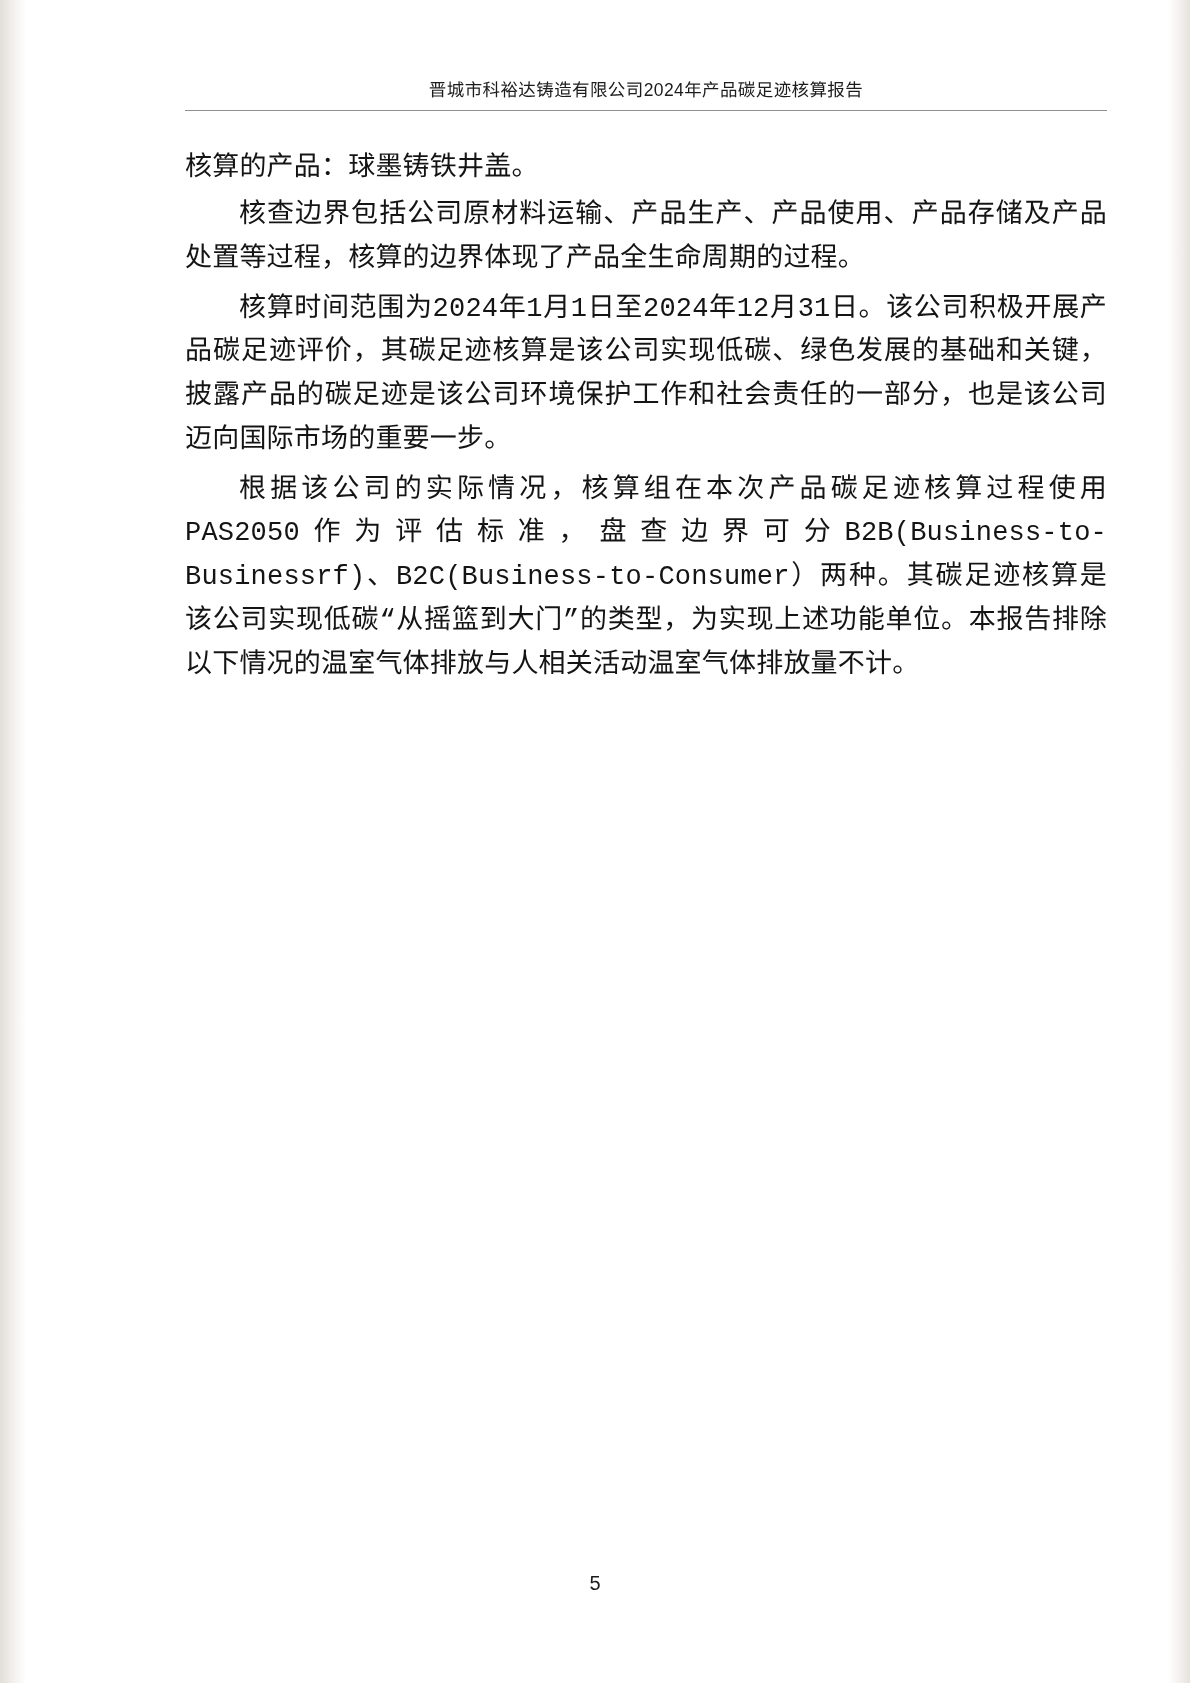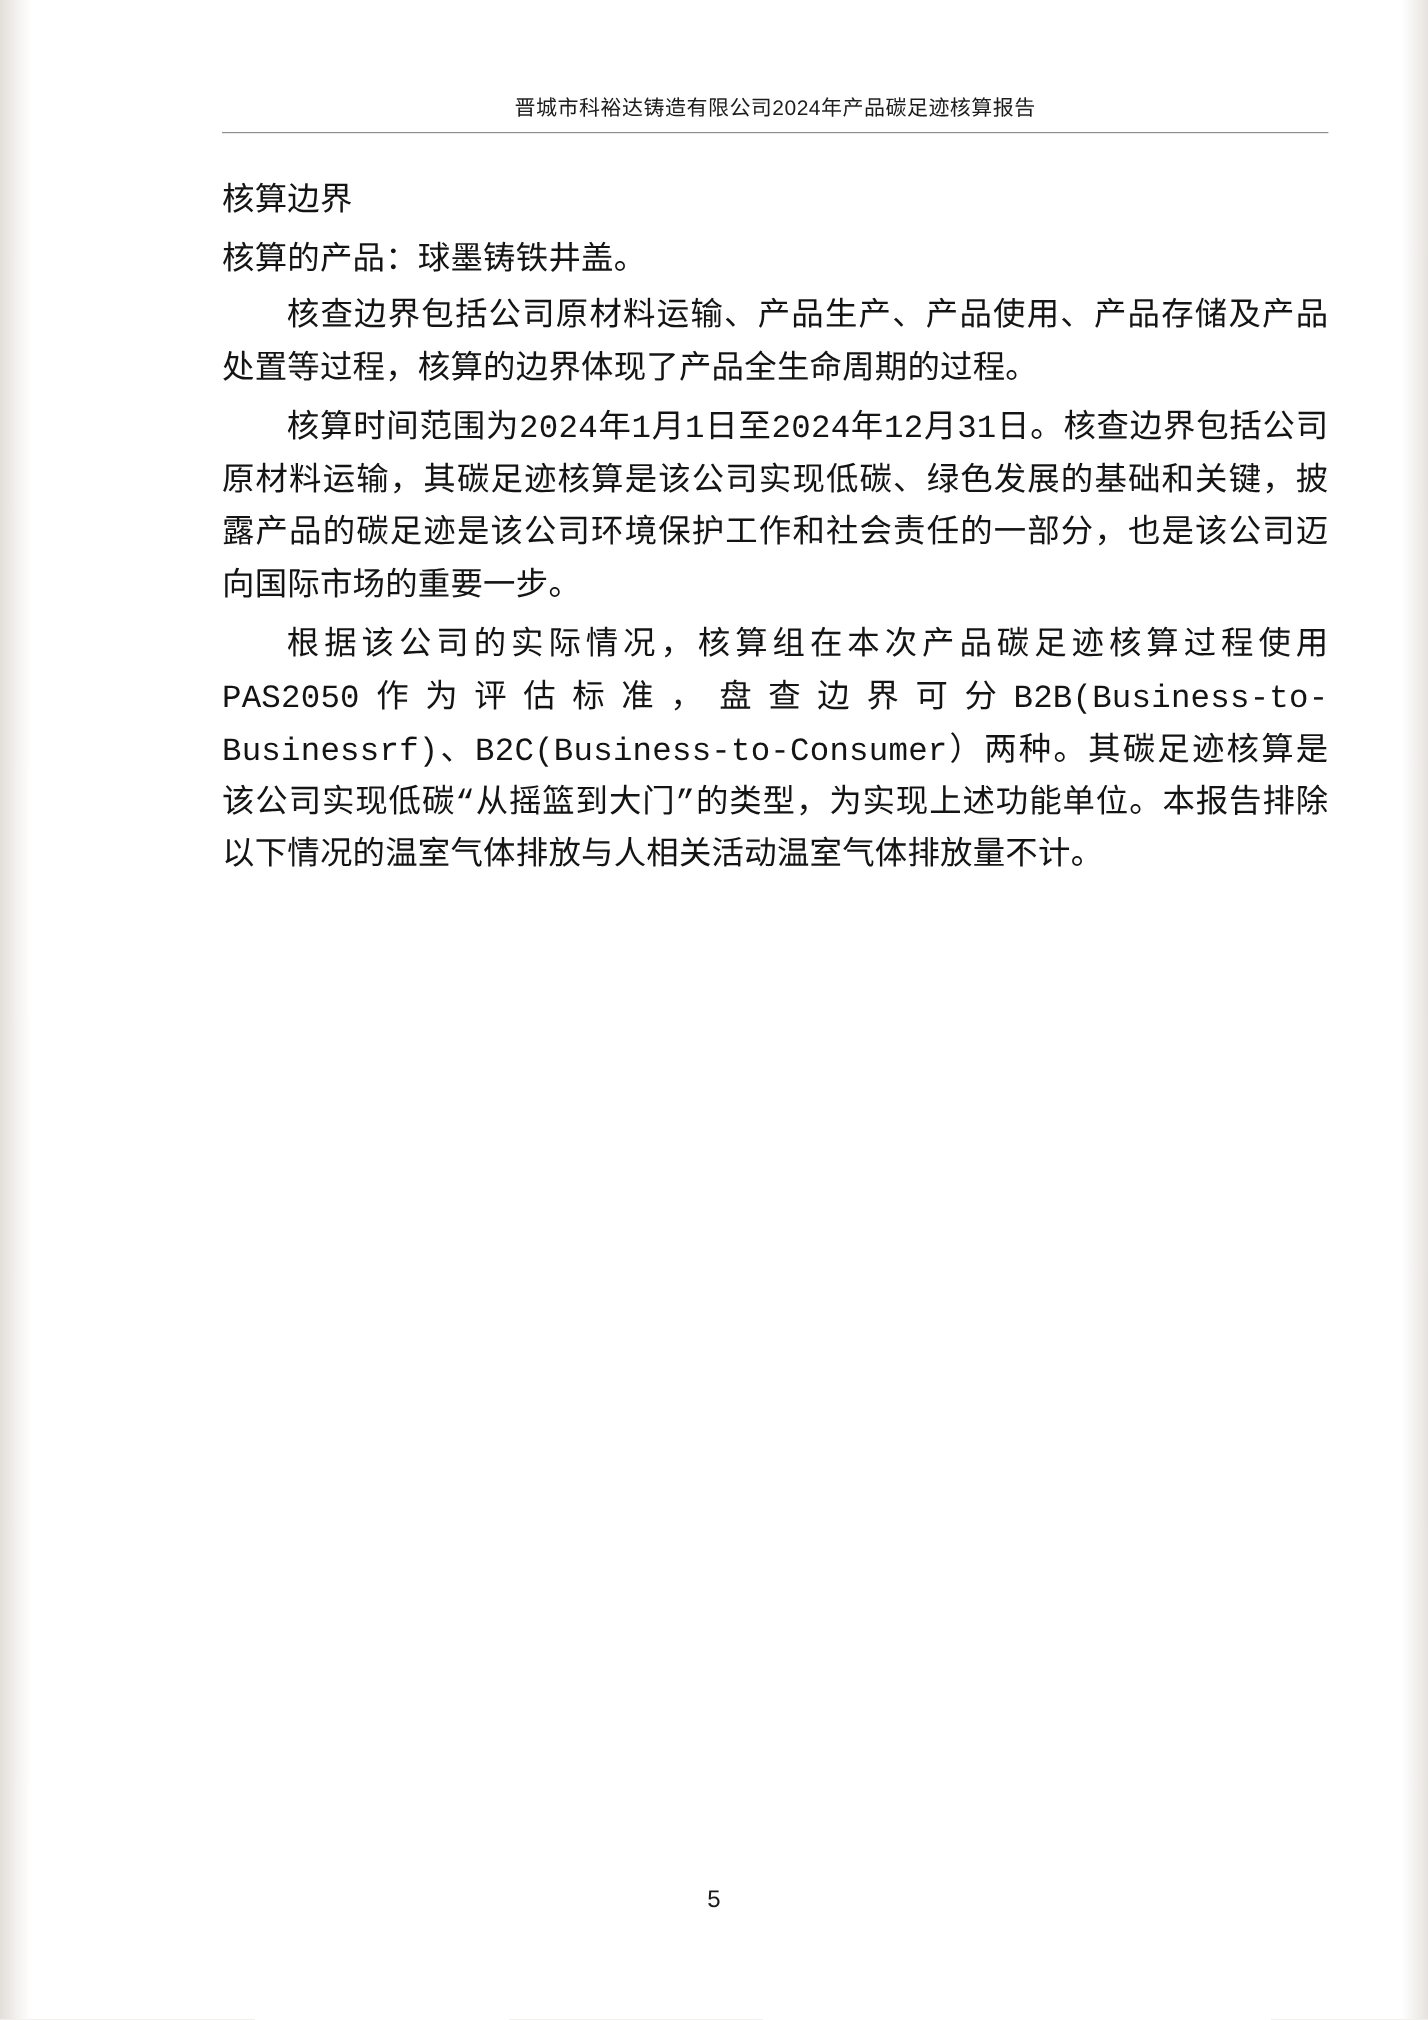--- a/index.html
+++ b/index.html
@@ -92,24 +92,23 @@
 <div class="page">
 
   <div class="content">
 
     <div class="header">
       <div class="header-title">晋城市科裕达铸造有限公司2024年产品碳足迹核算报告</div>
       <div class="header-rule"></div>
     </div>
 
     <div class="body-text">
-      <p class="para">核算边界</p>
       <p class="para">核算的产品：球墨铸铁井盖。</p>
       <p class="para indent">核查边界包括公司原材料运输、产品生产、产品使用、产品存储及产品处置等过程，核算的边界体现了产品全生命周期的过程。</p>
-      <p class="para indent">核算时间范围为2024年1月1日至2024年12月31日。核查边界包括公司原材料运输，其碳足迹核算是该公司实现低碳、绿色发展的基础和关键，披露产品的碳足迹是该公司环境保护工作和社会责任的一部分，也是该公司迈向国际市场的重要一步。</p>
+      <p class="para indent">核算时间范围为2024年1月1日至2024年12月31日。该公司积极开展产品碳足迹评价，其碳足迹核算是该公司实现低碳、绿色发展的基础和关键，披露产品的碳足迹是该公司环境保护工作和社会责任的一部分，也是该公司迈向国际市场的重要一步。</p>
       <p class="para indent">根据该公司的实际情况，核算组在本次产品碳足迹核算过程使用PAS2050作为评估标准，盘查边界可分B2B(Business-to-Businessrf)、B2C(Business-to-Consumer）两种。其碳足迹核算是该公司实现低碳“从摇篮到大门”的类型，为实现上述功能单位。本报告排除以下情况的温室气体排放与人相关活动温室气体排放量不计。</p>
     </div>
 
   </div>
 
   <div class="page-number">5</div>
 
 </div>
 
 </body></html>

